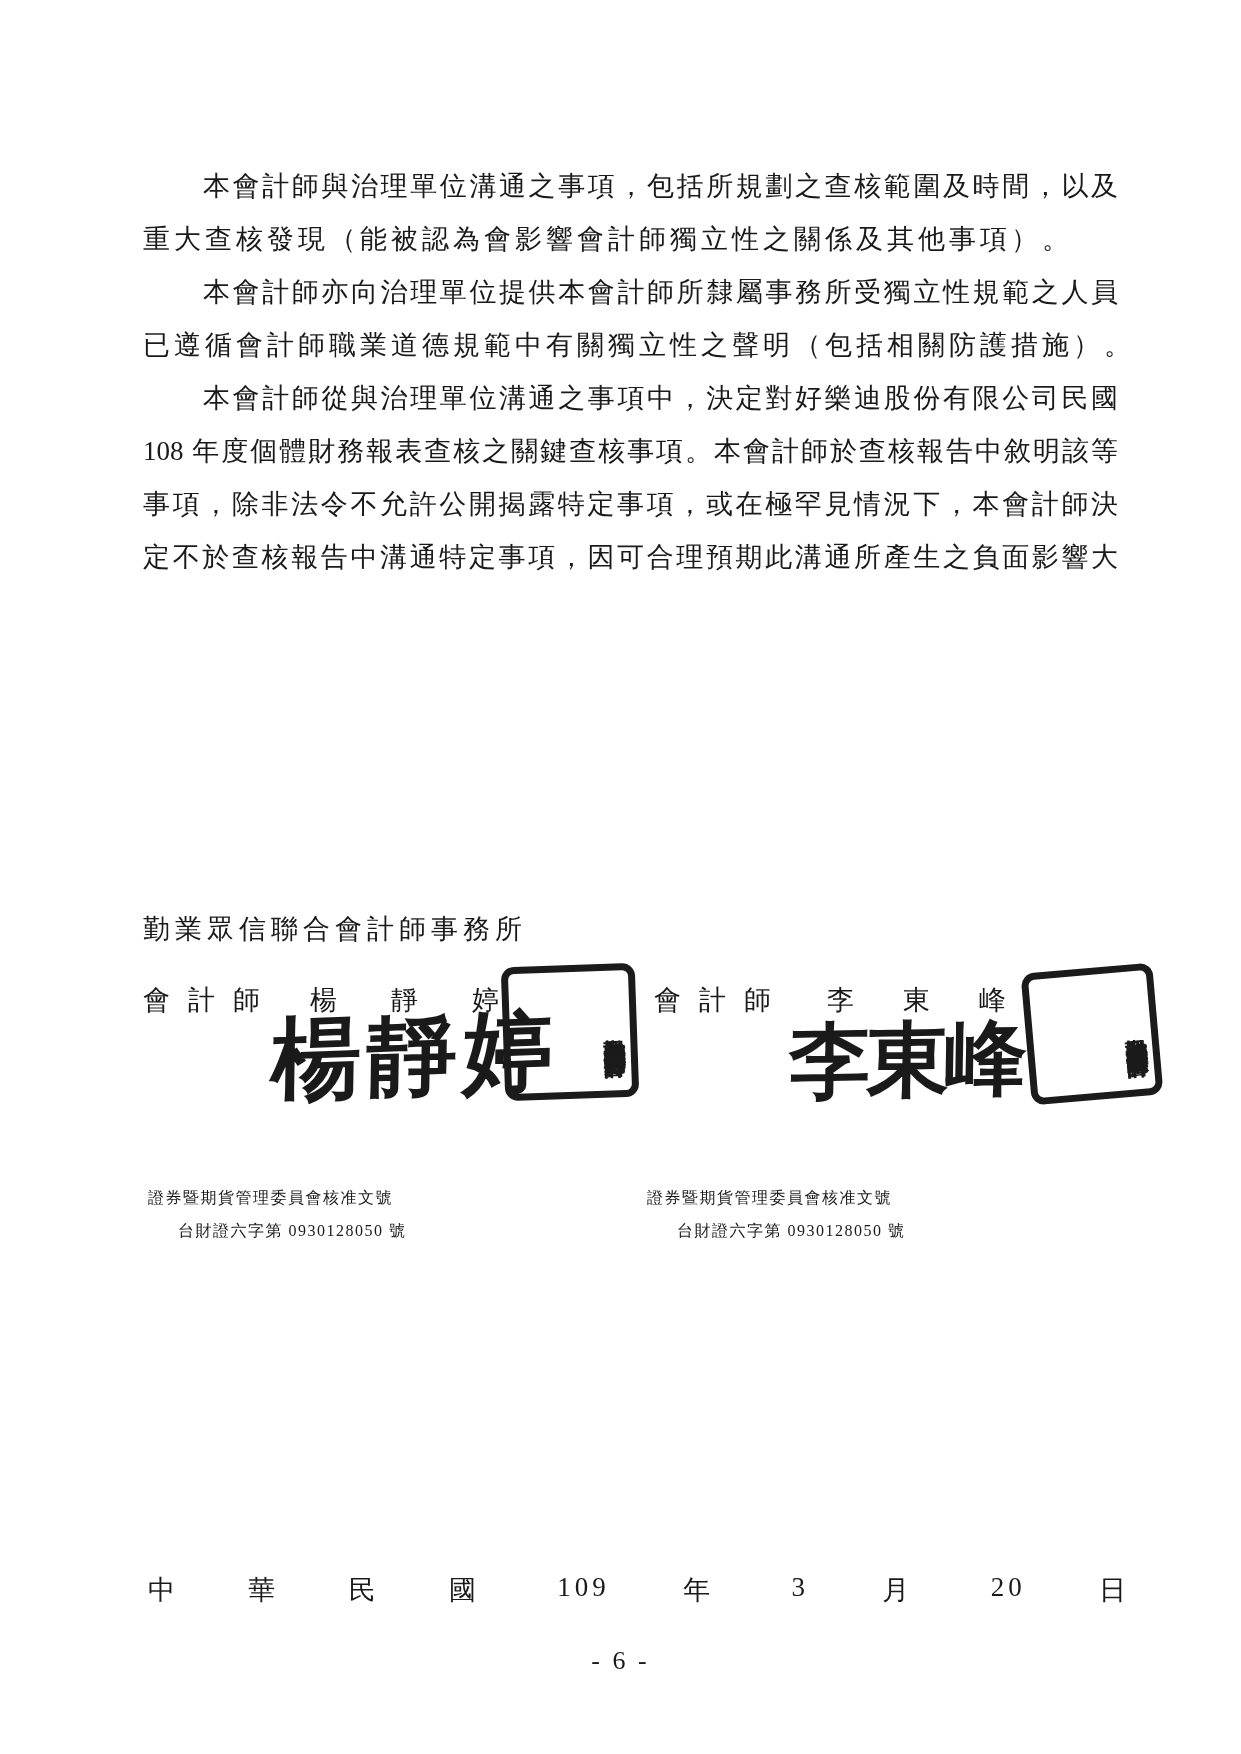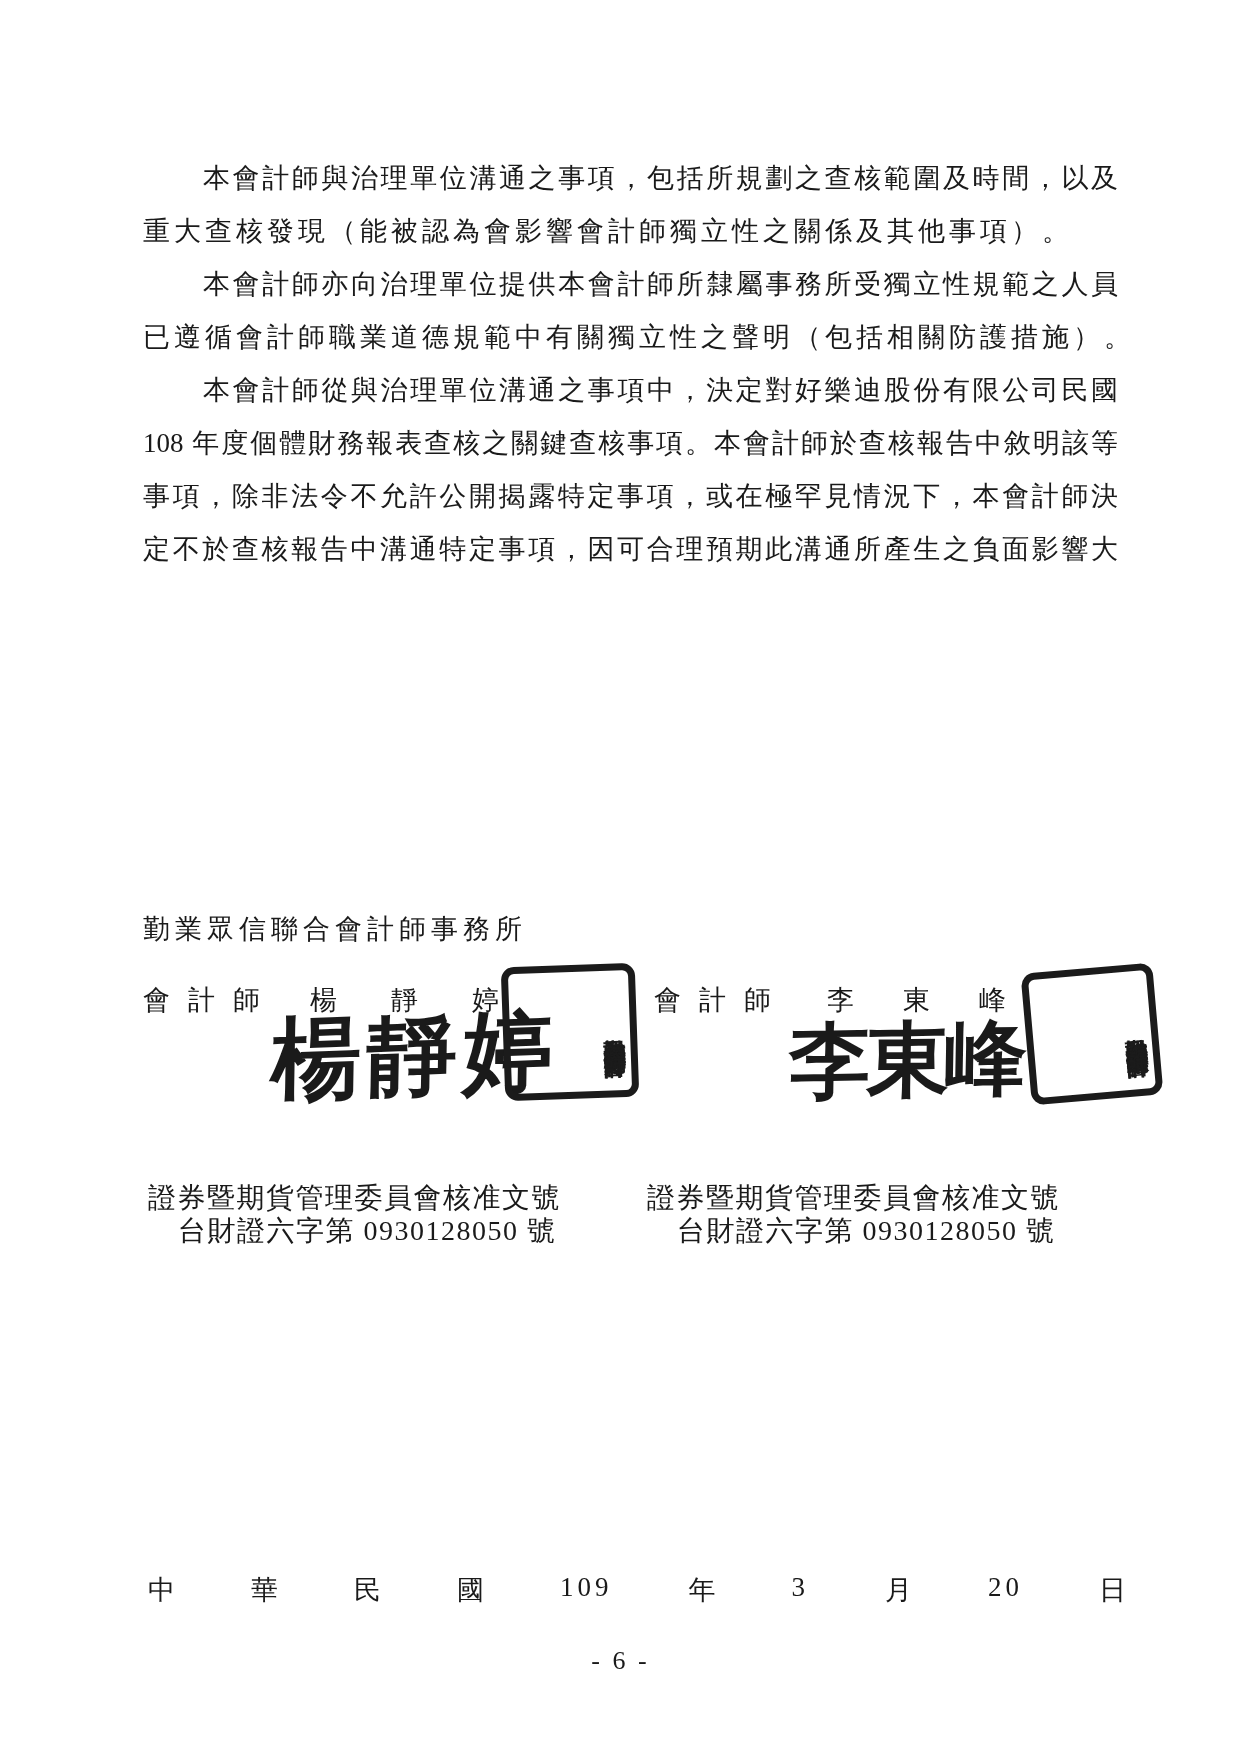--- a/index.html
+++ b/index.html
@@ -14,21 +14,21 @@
     background: #ffffff;
     overflow: hidden;
     font-family: "Liberation Serif", "DejaVu Serif", serif;
     color: #1a1a1a;
   }
 
   
   .body-text {
     position: absolute;
     left: 143px;
-    top: 152px;
+    top: 160px;
     width: 975px;
   }
   .body-line {
     display: block;
     width: 975px;
     height: 53px;
     line-height: 53px;
     font-size: 27px;
     letter-spacing: 4px;
     white-space: nowrap;
@@ -99,40 +99,40 @@
     text-align: center;
     overflow: hidden;
   }
   .seal.left  { left: 503px; top: 965px; transform: rotate(-2deg); }
   .seal.right { left: 1026px; top: 968px; width: 132px; height: 132px; transform: rotate(-5deg); }
 
   
   .approval {
     position: absolute;
     top: 1181px;
-    font-size: 28px;
+    font-size: 16px;
     letter-spacing: 1.5px;
     line-height: 33px;
     white-space: nowrap;
   }
   .approval.left  { left: 148px; }
   .approval.right { left: 647px; }
   .approval .l2 { padding-left: 30px; }
 
   
   .date-row {
     position: absolute;
     left: 148px;
     top: 1572px;
     width: 978px;
     display: flex;
     justify-content: space-between;
     font-size: 27px;
   }
-  .date-row .num { letter-spacing: 4px; }
+  .date-row .num { letter-spacing: 4px; margin-left: 8px; }
   .page-num {
     position: absolute;
     left: 0;
     right: 0;
     top: 1646px;
     text-align: center;
     font-size: 26px;
     letter-spacing: 3px;
   }
 </style>

